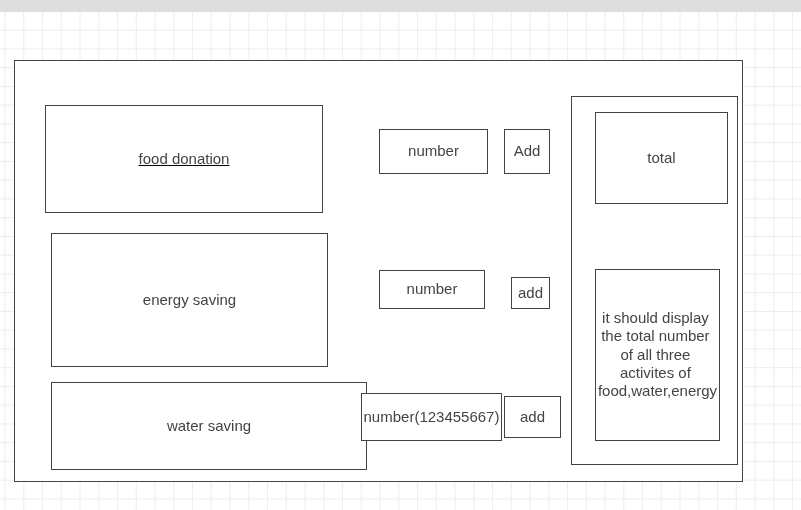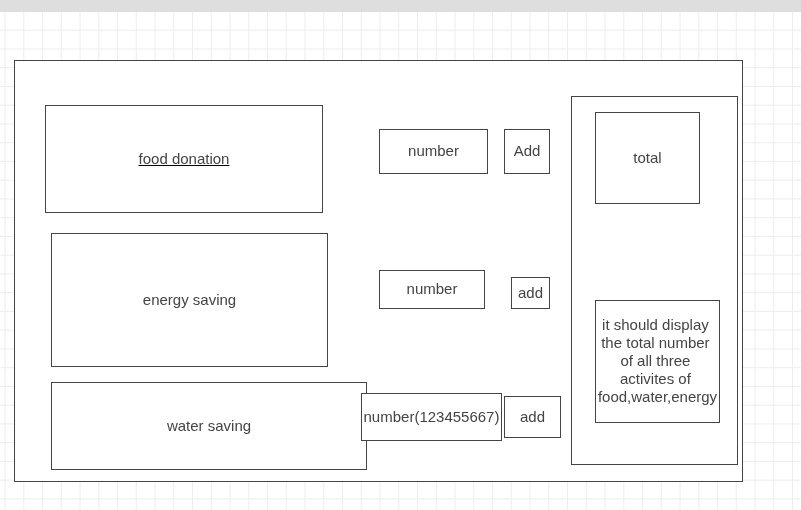--- a/index.html
+++ b/index.html
@@ -20,22 +20,22 @@
   #total-panel{left:571px;top:96px;width:167px;height:369px;}
   #food-donation{left:45px;top:105px;width:278px;height:108px;text-decoration:underline;}
   #energy-saving{left:51px;top:233px;width:277px;height:134px;}
   #water-saving{left:51px;top:382px;width:316px;height:88px;}
   #food-number{left:379px;top:129px;width:109px;height:45px;}
   #food-add{left:504px;top:129px;width:46px;height:45px;}
   #energy-number{left:379px;top:270px;width:106px;height:39px;}
   #energy-add{left:511px;top:277px;width:39px;height:32px;}
   #water-number{left:361px;top:393px;width:141px;height:48px;}
   #water-add{left:504px;top:396px;width:57px;height:42px;}
-  #total-box{left:595px;top:112px;width:105px;height:92px;}
-  #description-box{left:595px;top:269px;width:125px;height:123px;margin-top:31px;}
+  #total-box{left:595px;top:112px;width:133px;height:92px;}
+  #description-box{left:595px;top:269px;width:125px;height:172px;}
   #description-box .lbl{width:123px;line-height:18.125px;position:relative;top:-0.4px;}
 </style>
 </head>
 <body>
 
 <div id="canvas"></div>
 <div id="topbar"></div>
 
 <div class="shape" id="outer-container">
   <span class="lbl"></span>

